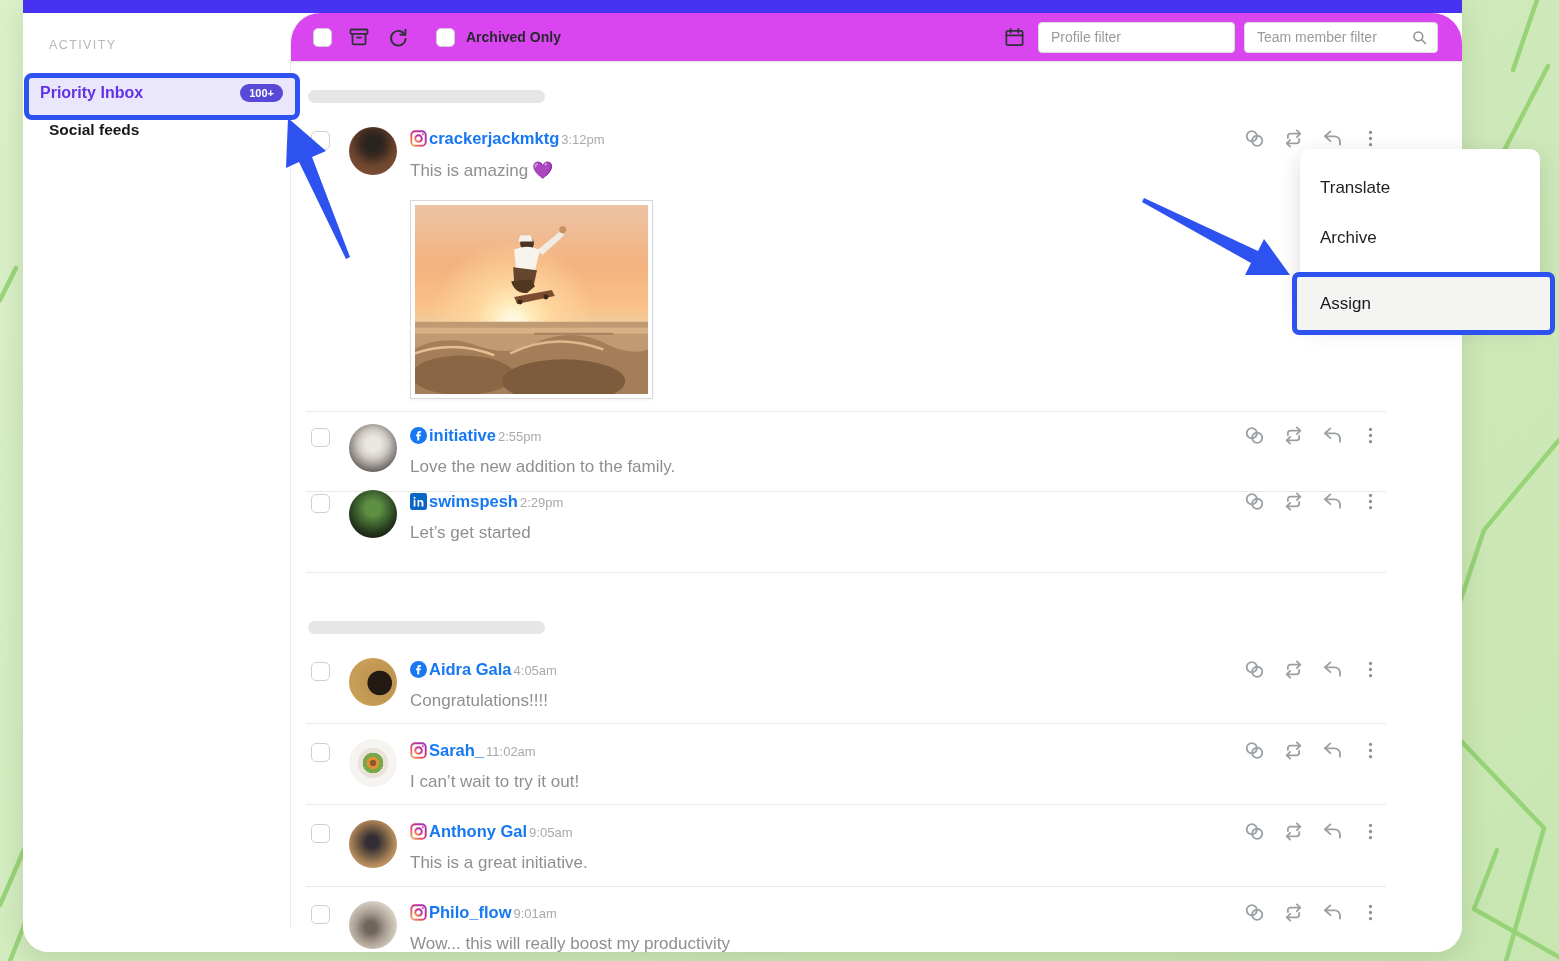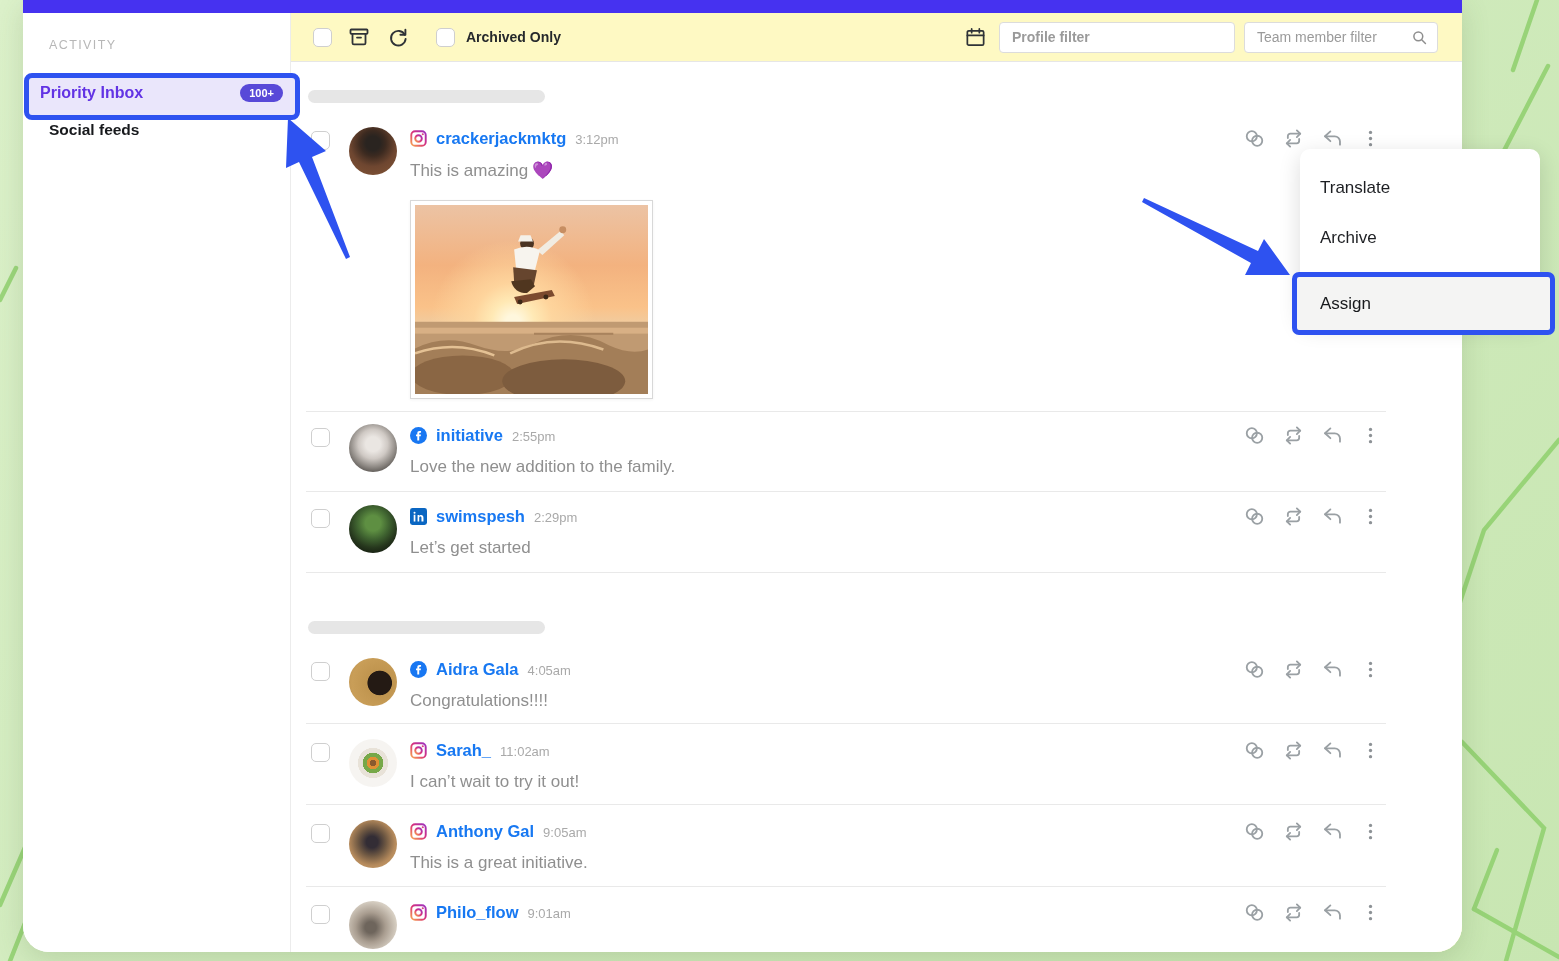--- a/index.html
+++ b/index.html
@@ -22,45 +22,45 @@
   .social-feeds{position:absolute;top:108px;left:26px;font-size:15.5px;font-weight:700;color:#17191c;cursor:pointer;}
 
   .priority-overlay{position:absolute;left:24px;top:73px;width:276px;height:47px;box-sizing:border-box;
     border:5px solid #2e52f0;border-radius:8px;background:#eae6fb;z-index:6;
     display:flex;align-items:center;padding:0 12px 8px 11px;cursor:pointer;text-align:center;}
   .priority-label{font-size:16px;font-weight:700;color:#6233e4;}
   .priority-badge{margin-left:auto;background:#5849d8;color:#fff;font-size:11px;font-weight:700;
     padding:3px 9px;border-radius:10px;}
 
   
-  .main{position:absolute;left:267px;right:0;top:13px;bottom:0;border-left:1px solid #ececec;background:#fef9c3;}
+  .main{position:absolute;left:267px;right:0;top:13px;bottom:0;border-left:1px solid #ececec;background:#d946ef;border-radius:30px;}
   .toolbar{position:absolute;left:0;right:0;top:0;height:49px;border-bottom:1px solid #e6e6e6;
     display:flex;align-items:center;padding:0 24px 0 22px;box-sizing:border-box;gap:15px;}
   .cb{width:19px;height:19px;border:1.6px solid #cfcfcf;border-radius:5px;background:#fff;
     box-sizing:border-box;display:inline-block;flex:none;cursor:pointer;}
   .tool-icon{cursor:pointer;flex:none;}
   .archived-label{font-size:14px;font-weight:700;color:#26292c;margin-left:-4px;}
   .toolbar-right{margin-left:auto;display:flex;align-items:center;gap:9px;}
   .filter-input{height:31px;border:1px solid #dcdcdc;border-radius:4px;font-size:14px;color:#333;
     padding:0 12px;outline:none;box-sizing:border-box;font-family:"Liberation Sans",sans-serif;background:#fff;}
   .filter-input::placeholder{color:#9a9a9a;}
-  .profile-filter{width:236px;font-weight:bold;}
+  .profile-filter{width:197px;}
   .team-wrap{position:relative;}
   .team-filter{width:194px;padding-right:34px;}
   .team-wrap .search-ic{position:absolute;right:9px;top:6px;pointer-events:none;}
 
   
   .list{position:absolute;left:0;right:0;top:49px;bottom:0;background:#fff;}
   .pill{position:absolute;left:17px;width:237px;height:13px;border-radius:7px;background:#e6e6e6;}
   .divider{position:absolute;left:15px;width:1080px;height:1px;background:#e9e9e9;}
   .row{position:absolute;left:20px;width:1070px;height:74px;}
   .row .cb{position:absolute;left:0;top:4px;}
   .avatar{position:absolute;left:38px;top:0;width:48px;height:48px;border-radius:50%;}
   .content{position:absolute;left:99px;top:0;right:150px;}
-  .msg-head{display:flex;align-items:center;gap:9px;height:22px;}
+  .msg-head{display:flex;align-items:center;gap:2px;height:22px;}
   .username{font-size:16.5px;font-weight:700;color:#1778f2;cursor:pointer;white-space:nowrap;}
   .time{font-size:13px;color:#a9a9a9;padding-top:2px;white-space:nowrap;}
   .msg-text{margin-top:11px;font-size:17px;color:#8f8f8f;}
   .actions{position:absolute;right:0;top:0;display:flex;align-items:center;gap:16px;height:22px;}
   .action-icon{cursor:pointer;}
 
   .av1{background:radial-gradient(circle at 50% 34%,#2a2420 18%,#3c2a20 32%,#6e4630 58%,#7c5034 85%);}
   .av2{background:radial-gradient(circle at 50% 42%,#eae6e2 20%,#cfc9c4 40%,#8f8a85 62%,#3f3b38 88%);}
   .av3{background:radial-gradient(circle at 50% 38%,#5e8f42 20%,#3f6330 42%,#26371d 64%,#11160c 88%);}
   .av4{background:radial-gradient(circle at 64% 52%,#241a14 30%,#c0954f 32%,#c99e58 70%,#b98e4c 95%);}
@@ -283,21 +283,21 @@
               <svg width="21" height="21" viewBox="0 0 24 24" fill="#8d9296">
                 <circle cx="12" cy="5" r="1.9"></circle>
                 <circle cx="12" cy="12" r="1.9"></circle>
                 <circle cx="12" cy="19" r="1.9"></circle>
               </svg>
             </span>
         </div>
       </div>
       <div class="divider" style="top:429px"></div>
 
-      <div class="row" style="top:443px">
+      <div class="row" style="top:428px">
         <span class="cb"></span>
         <div class="avatar av3"></div>
         <div class="content">
           <div class="msg-head">
             <span>
               <svg width="17" height="17" viewBox="0 0 24 24">
                   <rect width="24" height="24" rx="3.5" fill="#0a66c2"></rect>
                   <path fill="#fff" d="M7.6 9.6H5.2V19h2.4zM6.4 5.2a1.45 1.45 0 1 0 0 2.9 1.45 1.45 0 0 0 0-2.9zM13 13.9c0-1 .6-1.8 1.7-1.8s1.5.8 1.5 1.9V19H19v-5.4c0-2.5-1.3-3.8-3.2-3.8-1.4 0-2.2.8-2.6 1.4v-1.2h-2.5V19H13z"></path>
                 </svg>
             </span>
@@ -494,20 +494,21 @@
             <span>
               <svg width="17" height="17" viewBox="0 0 16 16" fill="none">
                   <rect x="1.2" y="1.2" width="13.6" height="13.6" rx="3.6" stroke="url(#igg)" stroke-width="1.8"></rect>
                   <circle cx="8" cy="8" r="3.1" stroke="url(#igg)" stroke-width="1.8"></circle>
                   <circle cx="12" cy="4" r="1" fill="url(#igg)"></circle>
                 </svg>
             </span>
             <span class="username">Philo_flow</span>
             <span class="time">9:01am</span>
           </div>
+          <div class="msg-text">Wow... this will really boost my productivity</div>
         </div>
         <div class="actions">
           <span class="action-icon">
               <svg width="23" height="23" viewBox="0 0 24 24" fill="none" stroke="#9aa0a4" stroke-width="1.9">
                 <circle cx="9.2" cy="9.6" r="5.3"></circle>
                 <circle cx="14.8" cy="14.4" r="5.3"></circle>
               </svg>
             </span>
           <span class="action-icon">
               <svg width="23" height="23" viewBox="0 0 24 24" fill="none" stroke="#9aa0a4" stroke-width="1.9" stroke-linecap="round" stroke-linejoin="round">

